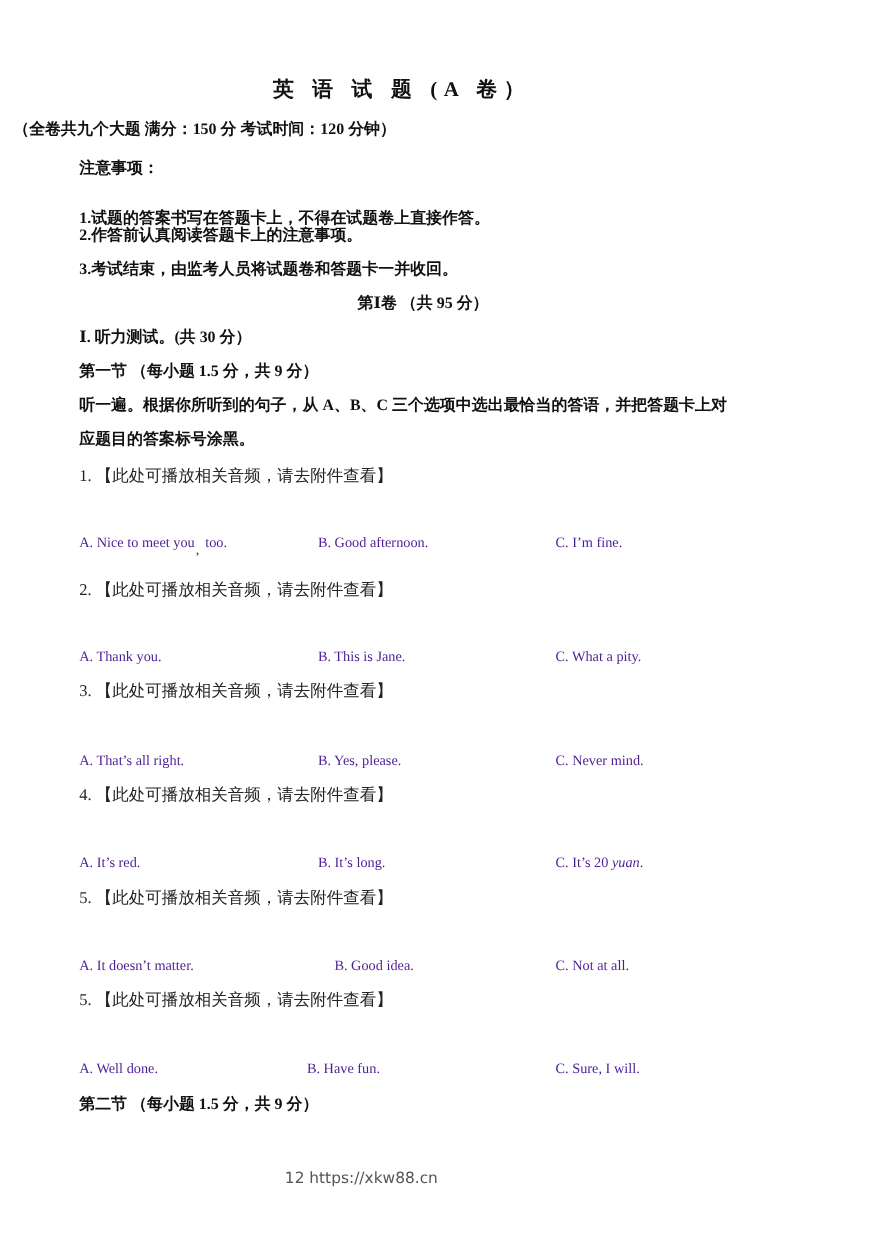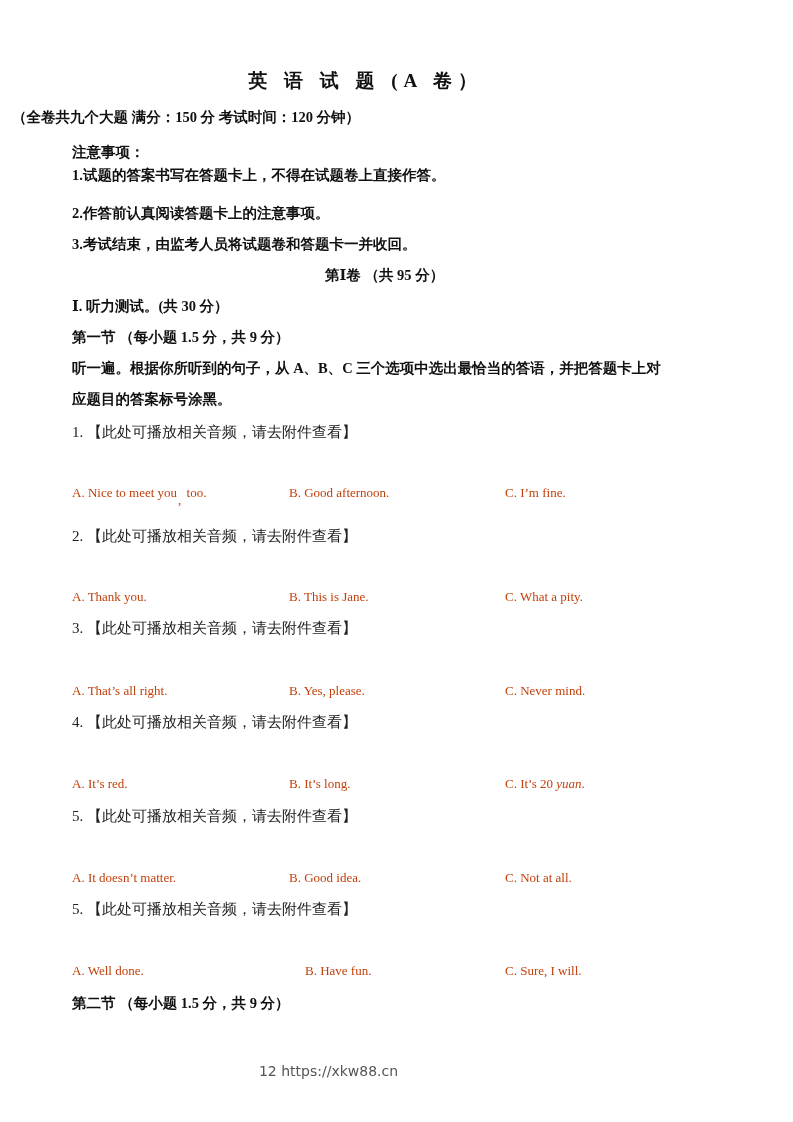--- a/index.html
+++ b/index.html
@@ -11,37 +11,37 @@
     .title {
       left: 0; width: 731px; top: 68px; text-align: center;
       font-size: 19px; font-weight: bold; letter-spacing: 6px;
     }
     .subtitle {
       left: 12px; width: 793px; top: 108px; 
       font-size: 14.5px; font-weight: bold;
     }
     .bold { font-weight: bold; font-size: 14.5px; }
     .qlabel { font-size: 15px; color: #222; }
-    .opt { font-size: 13px; color: #c2410c; }
+    .opt { font-size: 13px; color: #4c1d95; }
     .comma-low { position: relative; top: 7px; margin: 0 2px 0 1px; }
     .footer {
       left: 0; width: 657px; top: 1063px; text-align: center;
       font-family: "DejaVu Sans", sans-serif; font-size: 14px; color: #555;
     }
   </style>
 </head>
 <body>
 
 <div>
 
   <div class="abs title">英 语 试 题 (A 卷）</div>
   <div class="abs subtitle">（全卷共九个大题  满分：150 分  考试时间：120 分钟）</div>
 
   <div class="abs bold" style="left:72px; top:143px;">注意事项：</div>
-  <div class="abs bold" style="left:72px; top:166px;text-align:right;">1.试题的答案书写在答题卡上，不得在试题卷上直接作答。</div>
+  <div class="abs bold" style="left:72px; top:189px;text-align:right;">1.试题的答案书写在答题卡上，不得在试题卷上直接作答。</div>
   <div class="abs bold" style="left:72px; top:204px;">2.作答前认真阅读答题卡上的注意事项。</div>
   <div class="abs bold" style="left:72px; top:235px;">3.考试结束，由监考人员将试题卷和答题卡一并收回。</div>
 
   <div class="abs bold" style="left:325px; top:266px;">第Ⅰ卷  （共 95 分）</div>
 
   <div class="abs bold" style="left:72px; top:297px;">Ⅰ. 听力测试。(共 30 分）</div>
   <div class="abs bold" style="left:72px; top:328px;">第一节  （每小题 1.5 分，共 9 分）</div>
   <div class="abs bold" style="left:72px; top:359px;">听一遍。根据你所听到的句子，从 A、B、C 三个选项中选出最恰当的答语，并把答题卡上对</div>
   <div class="abs bold" style="left:72px; top:390px;">应题目的答案标号涂黑。</div>
 
@@ -70,26 +70,26 @@
     <span>4. 【此处可播放相关音频，请去附件查看】</span>
   </div>
   <div class="abs opt" style="left:72px; top:776px;">A. It’s red.</div>
   <div class="abs opt" style="left:289px; top:776px;">B. It’s long.</div>
   <div class="abs opt" style="left:505px; top:776px;"><span>C. It’s 20 </span><i>yuan</i><span>.</span></div>
 
   <div class="abs qlabel" style="left:72px; top:807px;">
     <span>5. 【此处可播放相关音频，请去附件查看】</span>
   </div>
   <div class="abs opt" style="left:72px; top:870px;">A. It doesn’t matter.</div>
-  <div class="abs opt" style="left:289px; top:870px;">B. Good idea.</div>
+  <div class="abs opt" style="left:304px; top:870px;">B. Good idea.</div>
   <div class="abs opt" style="left:505px; top:870px;">C. Not at all.</div>
 
   <div class="abs qlabel" style="left:72px; top:900px;">
     <span>5. 【此处可播放相关音频，请去附件查看】</span>
   </div>
   <div class="abs opt" style="left:72px; top:963px;">A. Well done.</div>
-  <div class="abs opt" style="left:305px; top:963px;">B. Have fun.</div>
+  <div class="abs opt" style="left:279px; top:963px;">B. Have fun.</div>
   <div class="abs opt" style="left:505px; top:963px;">C. Sure, I will.</div>
 
   <div class="abs bold" style="left:72px; top:994px;">第二节  （每小题 1.5 分，共 9 分）</div>
 
   <div class="abs footer">12 https://xkw88.cn</div>
 </div>
 
 </body></html>

